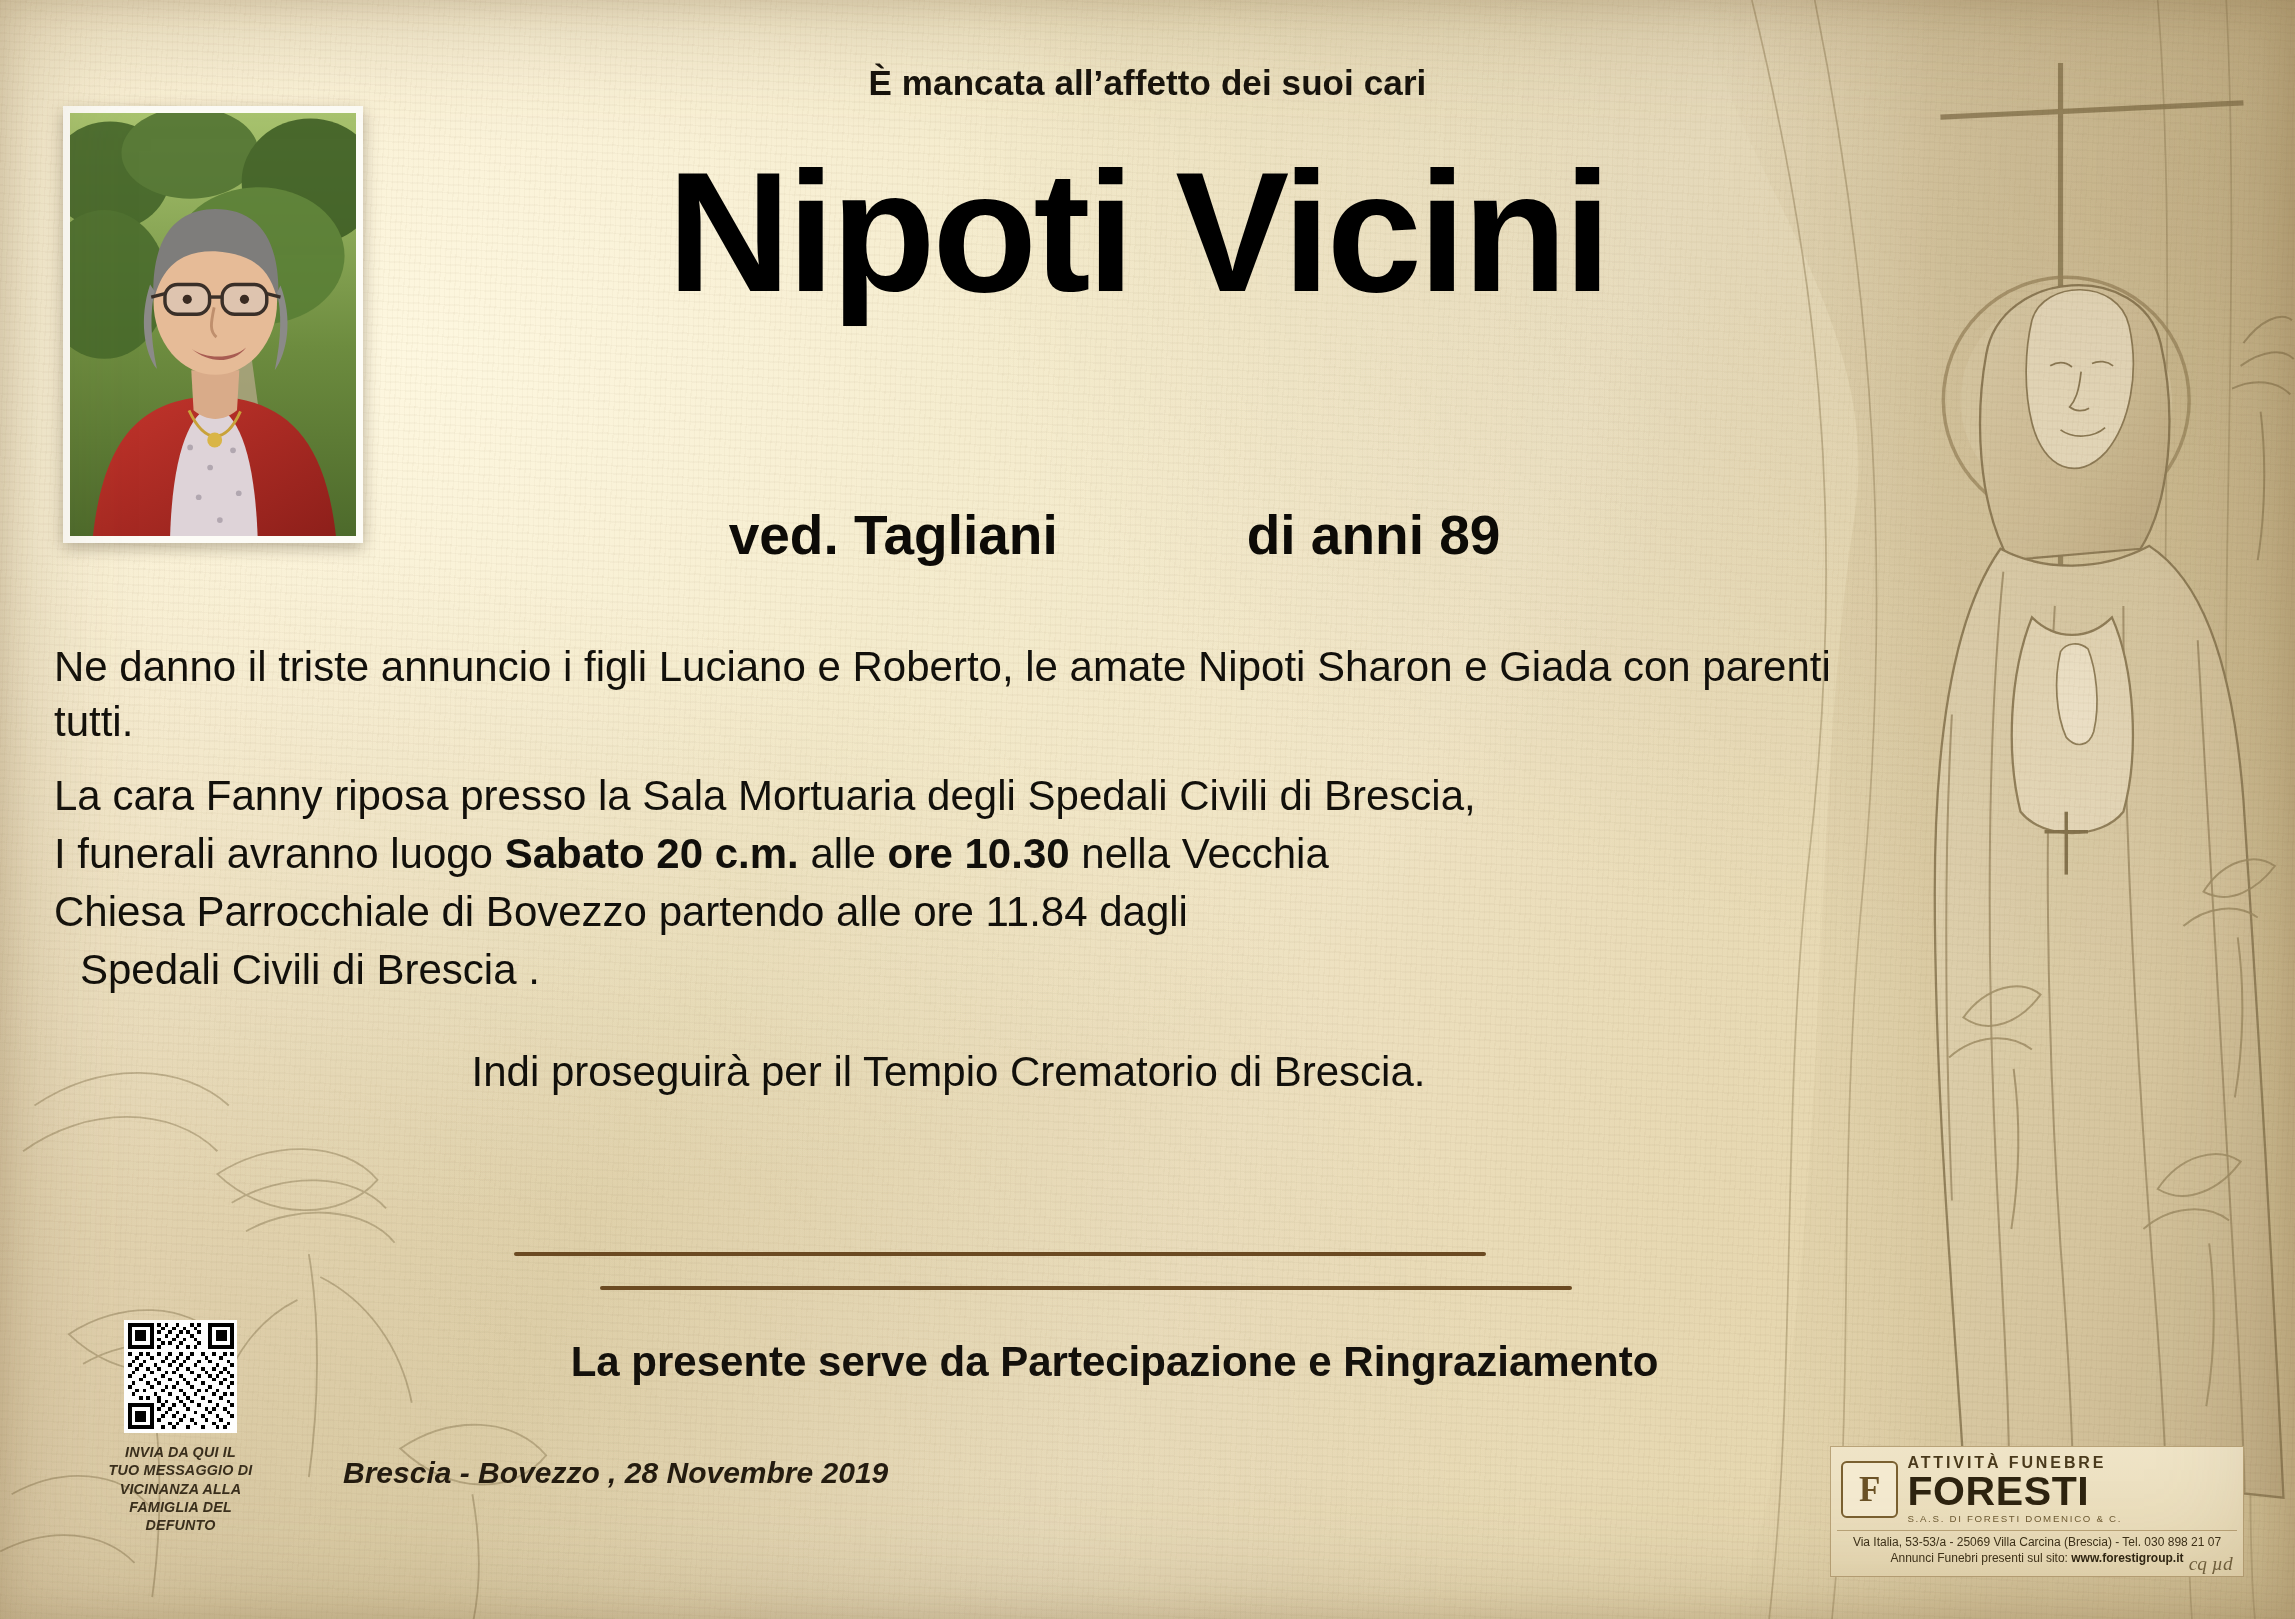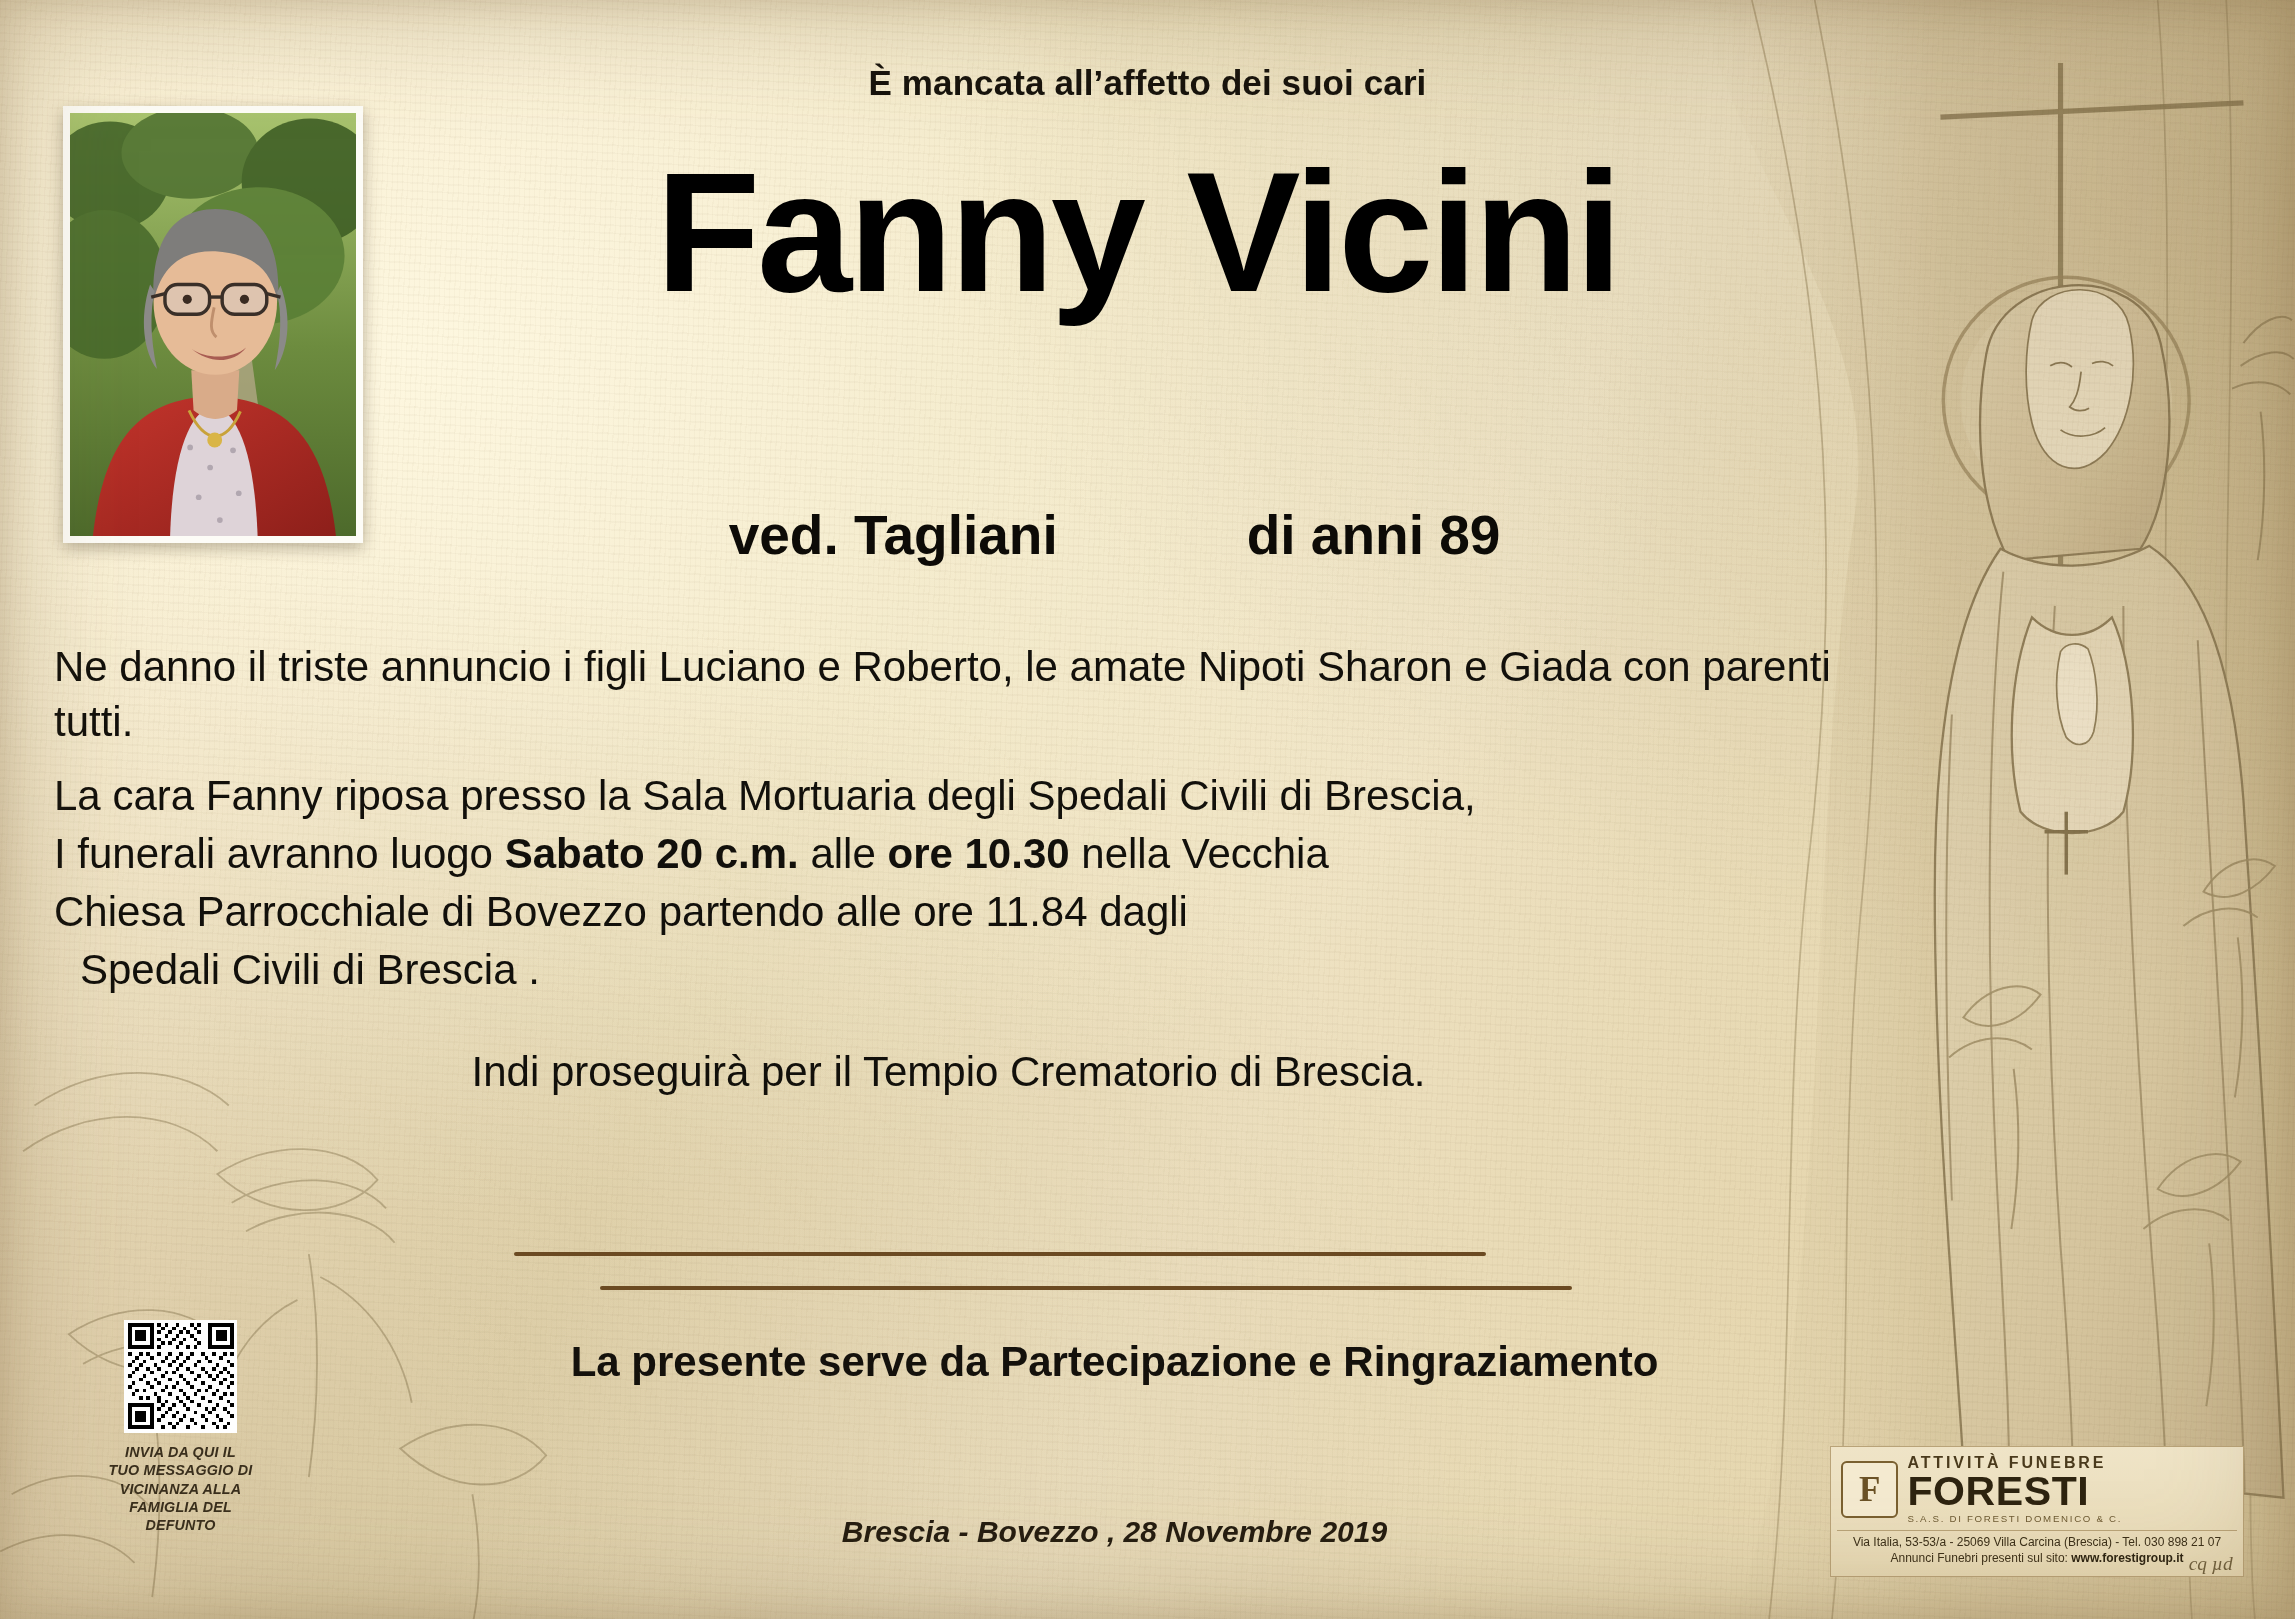--- a/index.html
+++ b/index.html
@@ -164,23 +164,22 @@
     width: 1543px;
     text-align: center;
     font-size: 42px;
     font-weight: 700;
     color: #14110c;
   }
 
   .place-date {
     position: absolute;
     left: 343px;
-    top: 1515px;
+    top: 1456px;
     width: 1543px;
-    text-align: center;
     font-size: 30px;
     font-style: italic;
     font-weight: 700;
     color: #241c10;
   }
 
   
   .qr-block {
     position: absolute;
     left: 89px;
@@ -448,21 +447,21 @@
         <circle cx="305" cy="326" r="8" fill="#3a2b22"></circle>
 
         <path d="M252 340 C 246 368 244 382 256 392" fill="none" stroke="#bf8f6d" stroke-width="5"></path>
         <path d="M212 412 C 244 440 286 438 308 410 C 286 430 238 432 212 412 Z" fill="#a85c52"></path>
       </svg>
     </div>
   </div>
 
   <div class="top-line">È mancata all’affetto dei suoi cari</div>
 
-  <div class="name">Fanny Vicini</div>
+  <div class="name">Nipoti Vicini</div>
 
   <div class="subline">
     <span>ved. Tagliani</span>
     <span>di anni 89</span>
   </div>
 
   <div class="body-text">
     <p class="para">Ne danno il triste  annuncio i figli Luciano e Roberto, le amate Nipoti Sharon e Giada con parenti tutti.</p>
 
     <p class="para tight">La cara Fanny riposa presso la Sala Mortuaria degli Spedali Civili di Brescia,</p>

